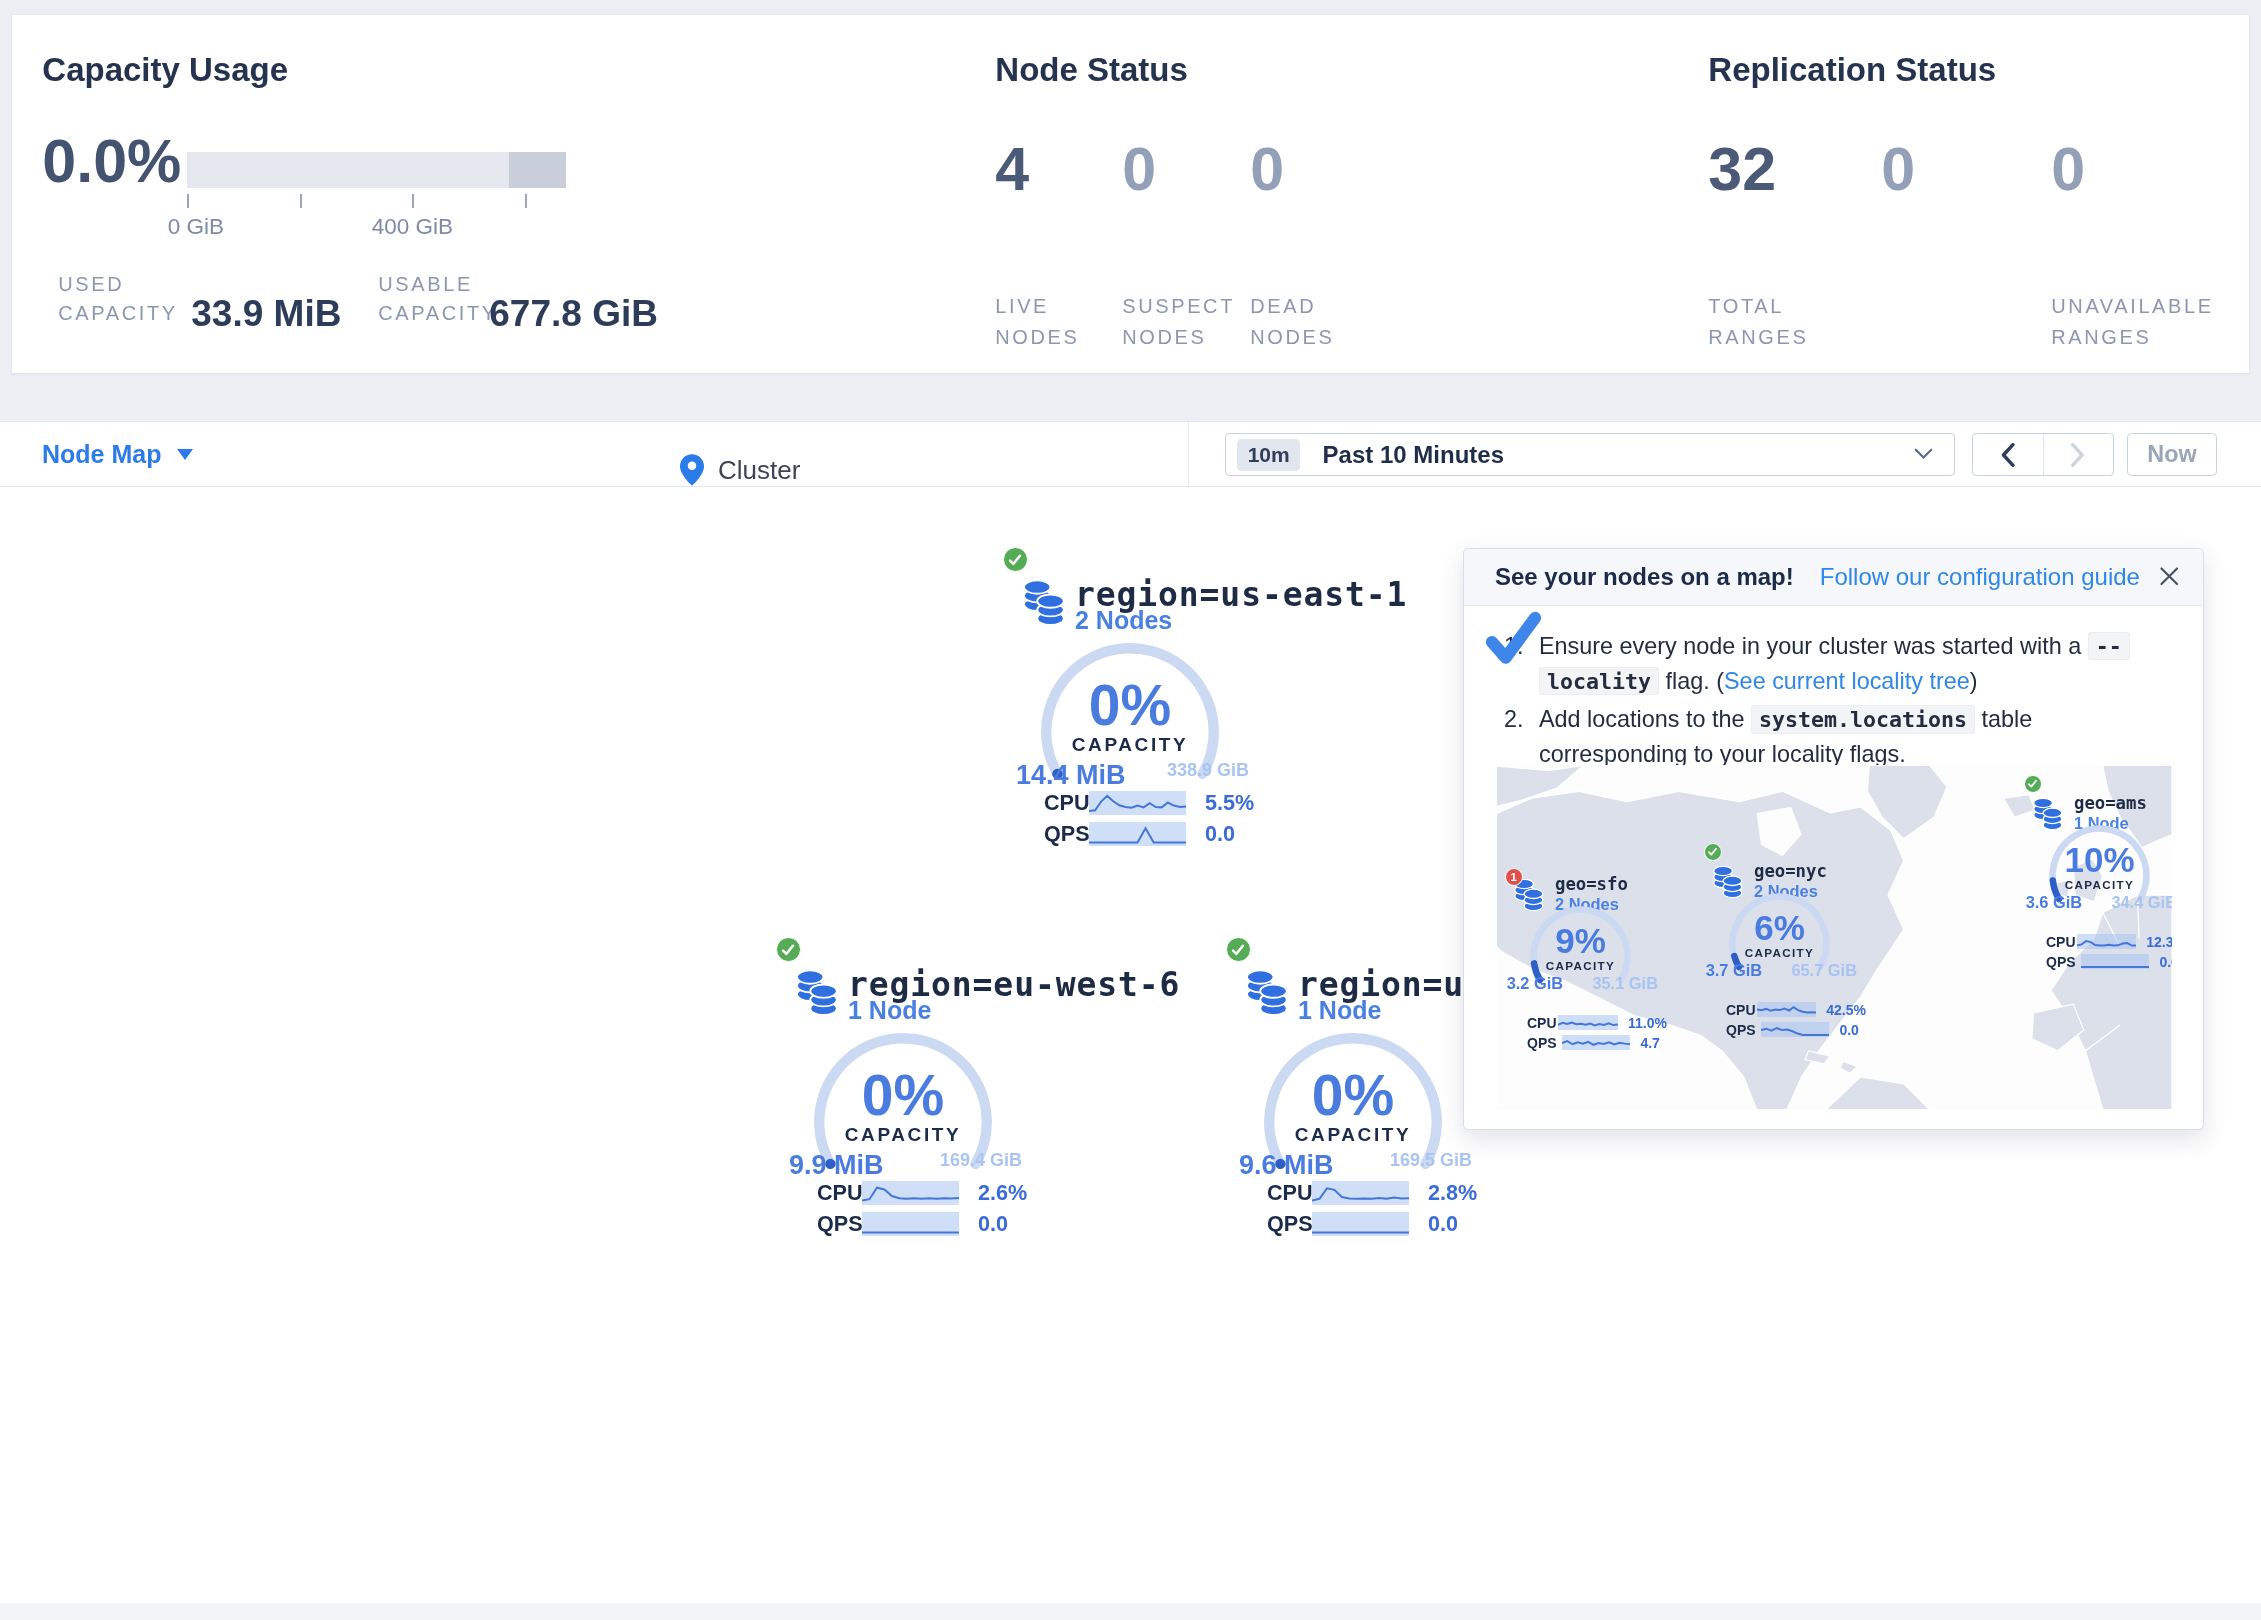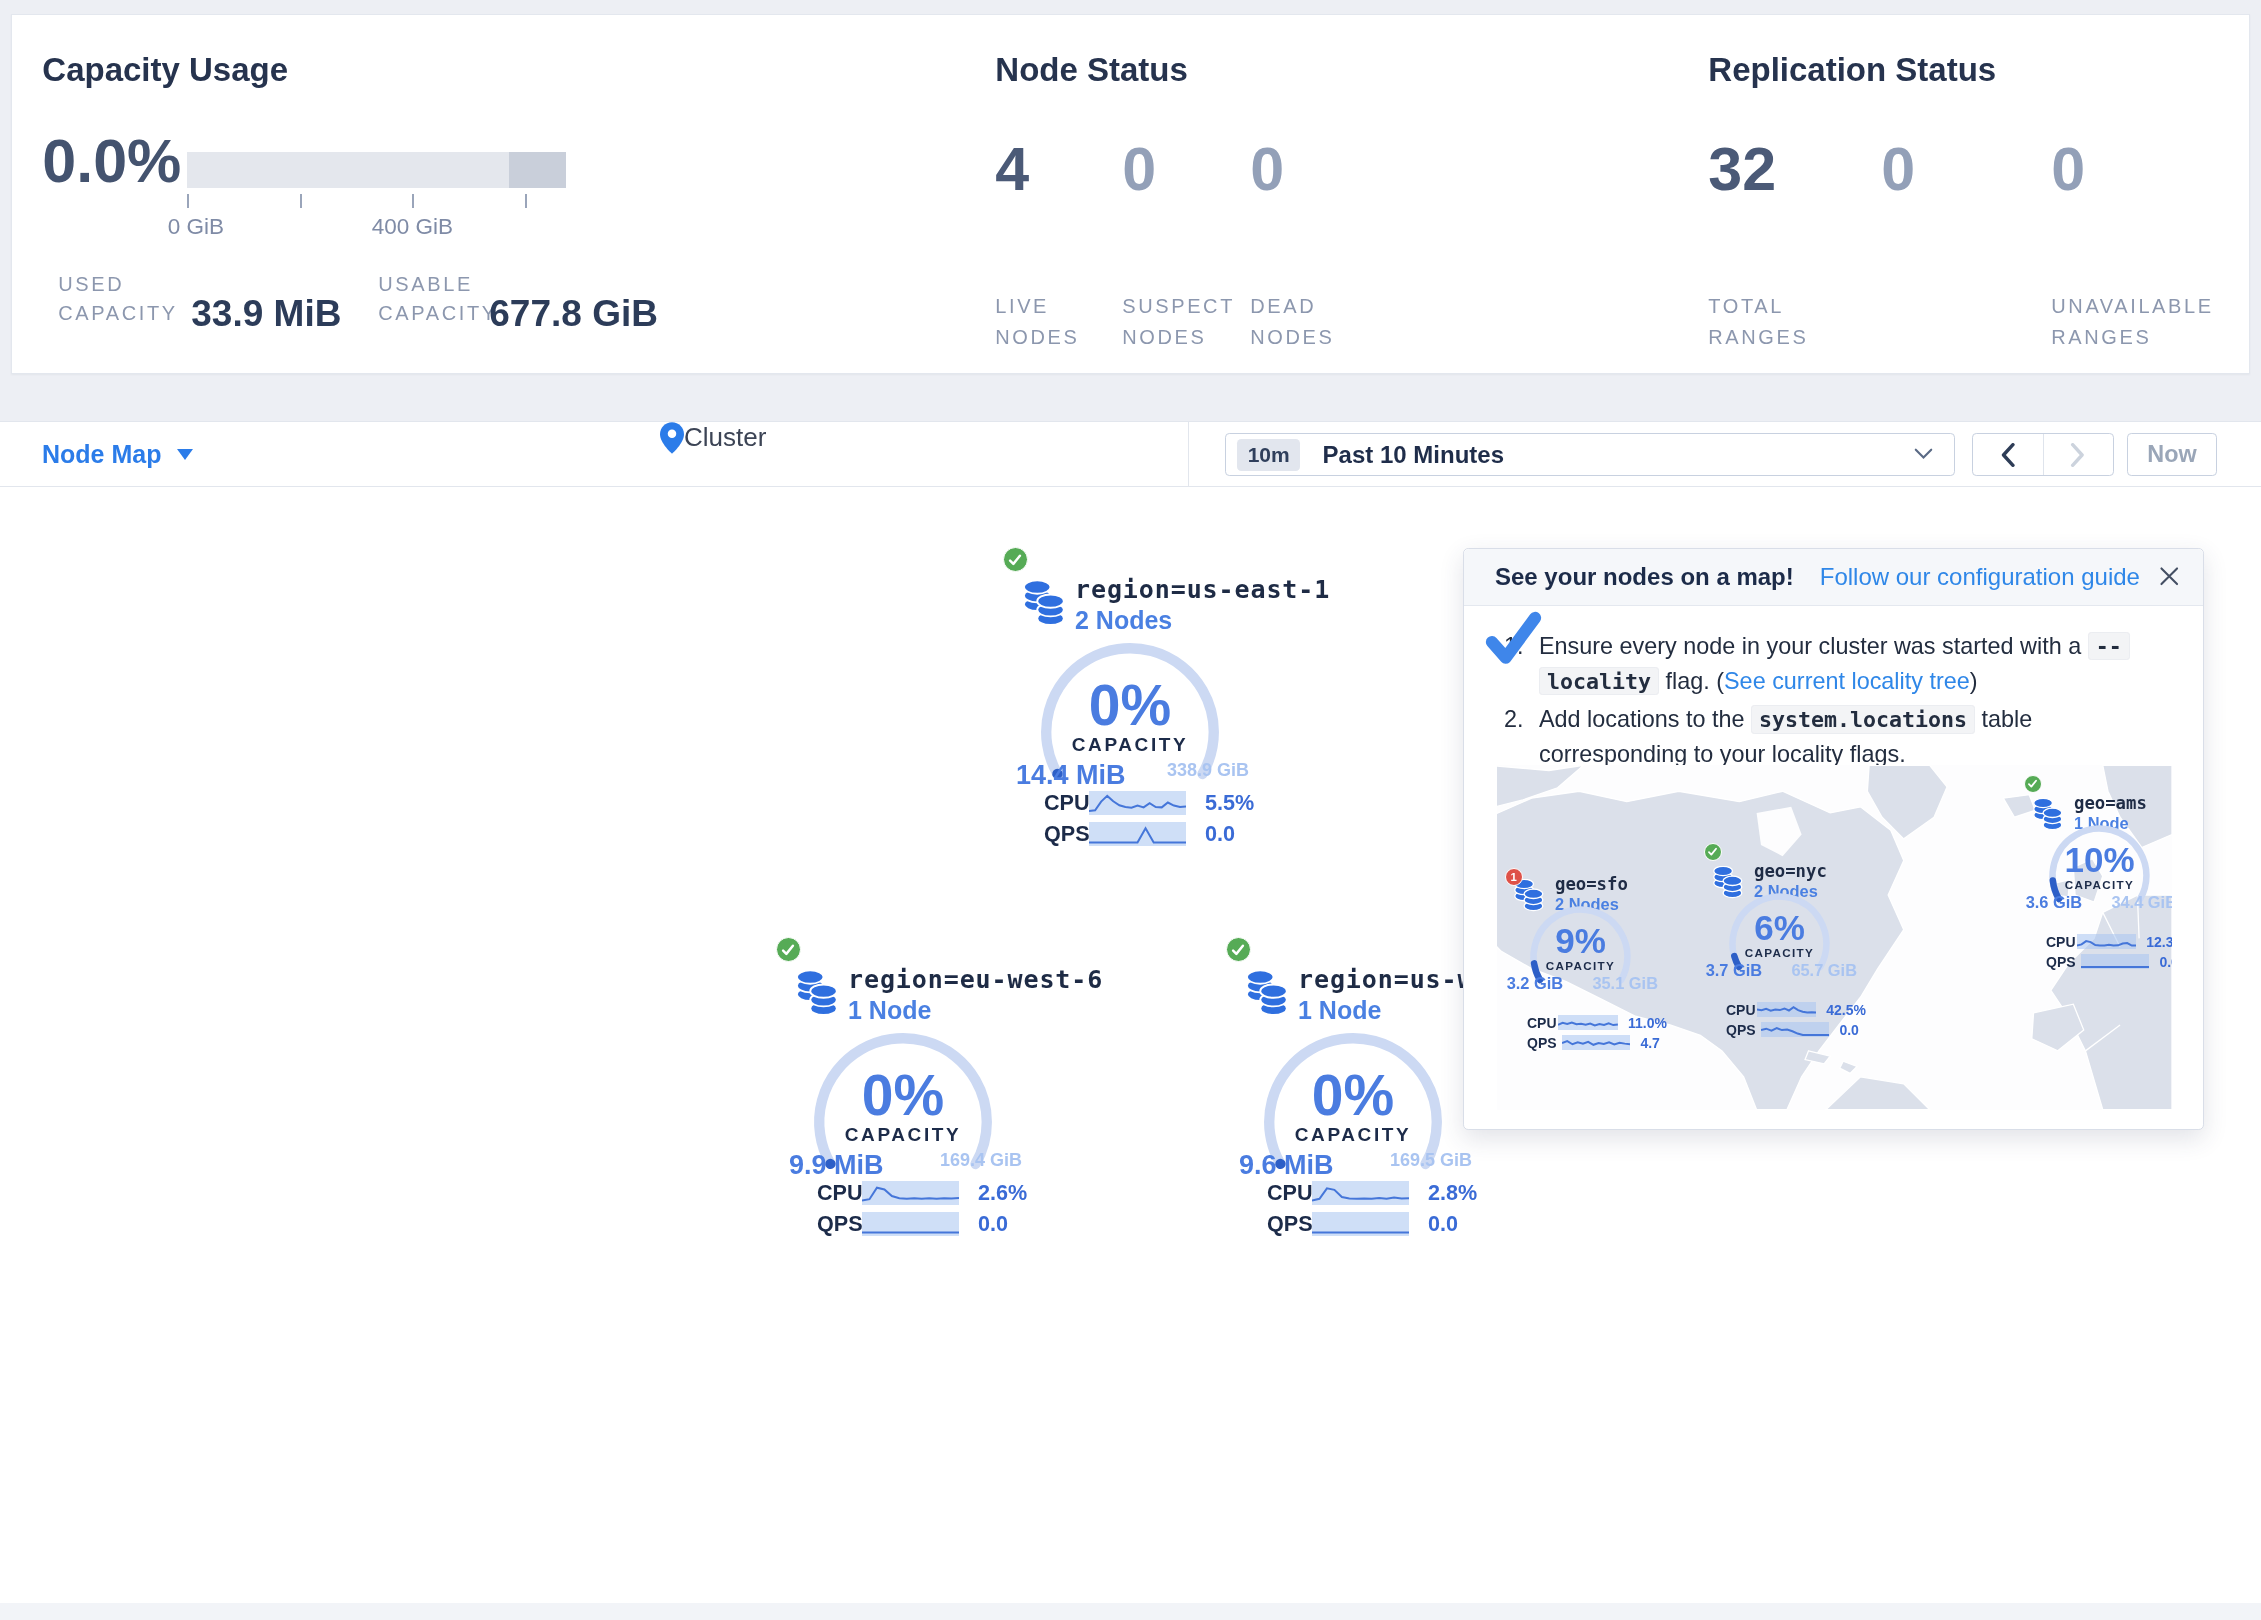--- a/index.html
+++ b/index.html
@@ -37,21 +37,21 @@
   .fig-label { position:absolute; top:241px; height:97px; width:173px; display:flex; flex-direction:column; justify-content:flex-end;
                font-size:20px; letter-spacing:2.6px; color:#8c97ae; line-height:31px; }
 
   
   .toolbar { position:absolute; left:0; top:421px; width:2261px; height:66px;
              background:#fff; border-top:0.9px solid #e2e6ed; border-bottom:0.9px solid #e2e6ed; }
   .view-select { position:absolute; left:42px; top:0; height:100%; display:flex; align-items:center; cursor:pointer; }
   .view-select-label { font-size:25px; color:#2b7ce9; font-weight:bold; }
   .caret-down { width:0; height:0; border-left:8.7px solid transparent; border-right:8.7px solid transparent;
                 border-top:11.3px solid #2b7ce9; margin-left:15.6px; }
-  .crumb { position:absolute; left:660px; top:0; height:100%; display:flex; align-items:flex-start; cursor:pointer; }
+  .crumb { position:absolute; left:680px; top:0; height:100%; display:flex; align-items:flex-end; gap:14px; cursor:pointer; }
   .crumb-label { font-size:26px; color:#3c4455; }
   .toolbar-divider { position:absolute; left:1188px; top:0; width:0.9px; height:100%; background:#e2e6ed; }
   .time-box { position:absolute; left:1225px; top:11.3px; width:730px; height:43px; border:0.9px solid #c8d1e0; border-radius:4.3px;
               background:#fff; display:flex; align-items:center; cursor:pointer; }
   .time-chip { margin-left:11.3px; background:#e2e6ee; border-radius:4.3px; padding:4.3px 10.4px; font-size:21px; font-weight:bold; color:#2f3f5c; }
   .time-label { margin-left:22.5px; font-size:24px; font-weight:bold; color:#1f2d4a; }
   .time-chevron { position:absolute; right:21px; top:14px; }
   .pager { position:absolute; left:1972px; top:11.3px; width:142px; height:43px; border:0.9px solid #c8d1e0; border-radius:4.3px;
            background:#fff; display:flex; }
   .pager-btn { flex:1; display:flex; align-items:center; justify-content:center; cursor:pointer; }
@@ -63,21 +63,21 @@
   .canvas { position:absolute; left:0; top:487px; width:2261px; height:1116px; background:#fff; }
 
   
   .region-node { position:absolute; width:268px; cursor:pointer; }
   .node-head { position:absolute; left:24px; top:0; }
   .db-icon { position:absolute; left:0; top:19px; width:47px; height:47px; }
   .badge { position:absolute; left:-17.3px; top:-14px; width:25px; height:25px; border-radius:50%;
            display:flex; align-items:center; justify-content:center; border:1.7px solid #fff; }
   .badge-ok { background:#56ab56; }
   .badge-error { background:#de5148; color:#fff; font-size:14.7px; font-weight:bold; }
-  .node-title { position:absolute; left:55px; top:14px; font-size:25px; font-weight:bold; color:#1e2b45; letter-spacing:0.9px; white-space:nowrap; }
+  .node-title { position:absolute; left:55px; top:14px; font-size:33px; font-weight:bold; color:#1e2b45; letter-spacing:0.9px; white-space:nowrap; }
   .node-count { position:absolute; left:55px; top:45px; font-size:25px; font-weight:bold; color:#4a80e2; white-space:nowrap; }
   .gauge-wrap { position:absolute; left:39px; top:76px; width:190px; height:190px; }
   .gauge-svg { position:absolute; left:0; top:0; }
   .gauge-bg { fill:none; stroke:#ccd9f3; stroke-width:12; stroke-linecap:round; }
   .gauge-progress { fill:none; stroke:#2d5fc7; stroke-width:12; stroke-linecap:round; }
   .g-pct { position:absolute; left:0; right:0; top:35px; text-align:center; font-size:57px; font-weight:bold; color:#4a7ce0; }
   .g-cap { position:absolute; left:0; right:0; top:97px; text-align:center; font-size:19px; font-weight:bold; letter-spacing:2.6px; color:#1c2b49; }
   .g-vals { position:absolute; left:-19px; right:-24px; top:123px; display:flex; justify-content:space-between; }
   .g-used { font-size:27px; font-weight:bold; color:#4a7ce0; }
   .g-total { font-size:18px; font-weight:bold; color:#a9c4f1; }

